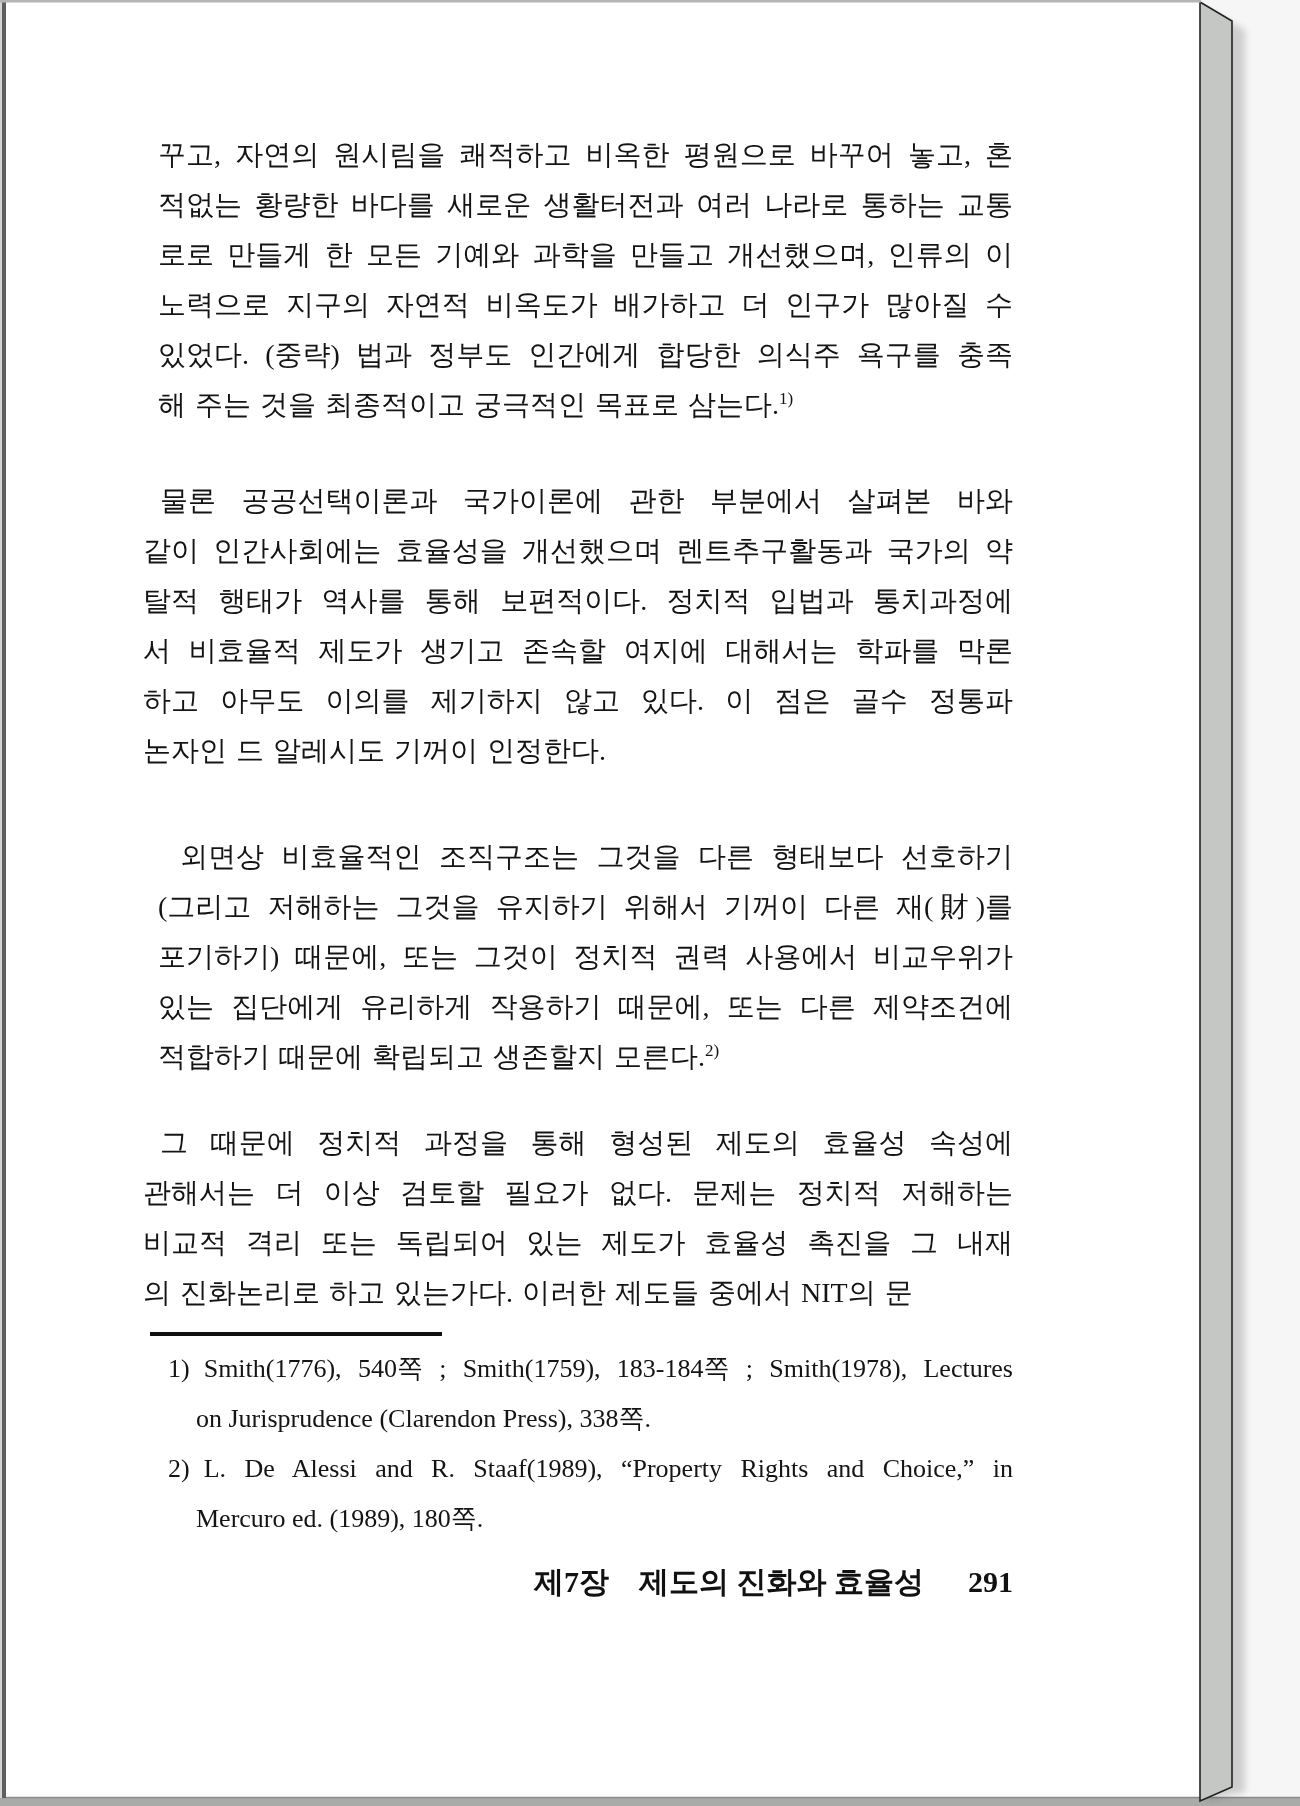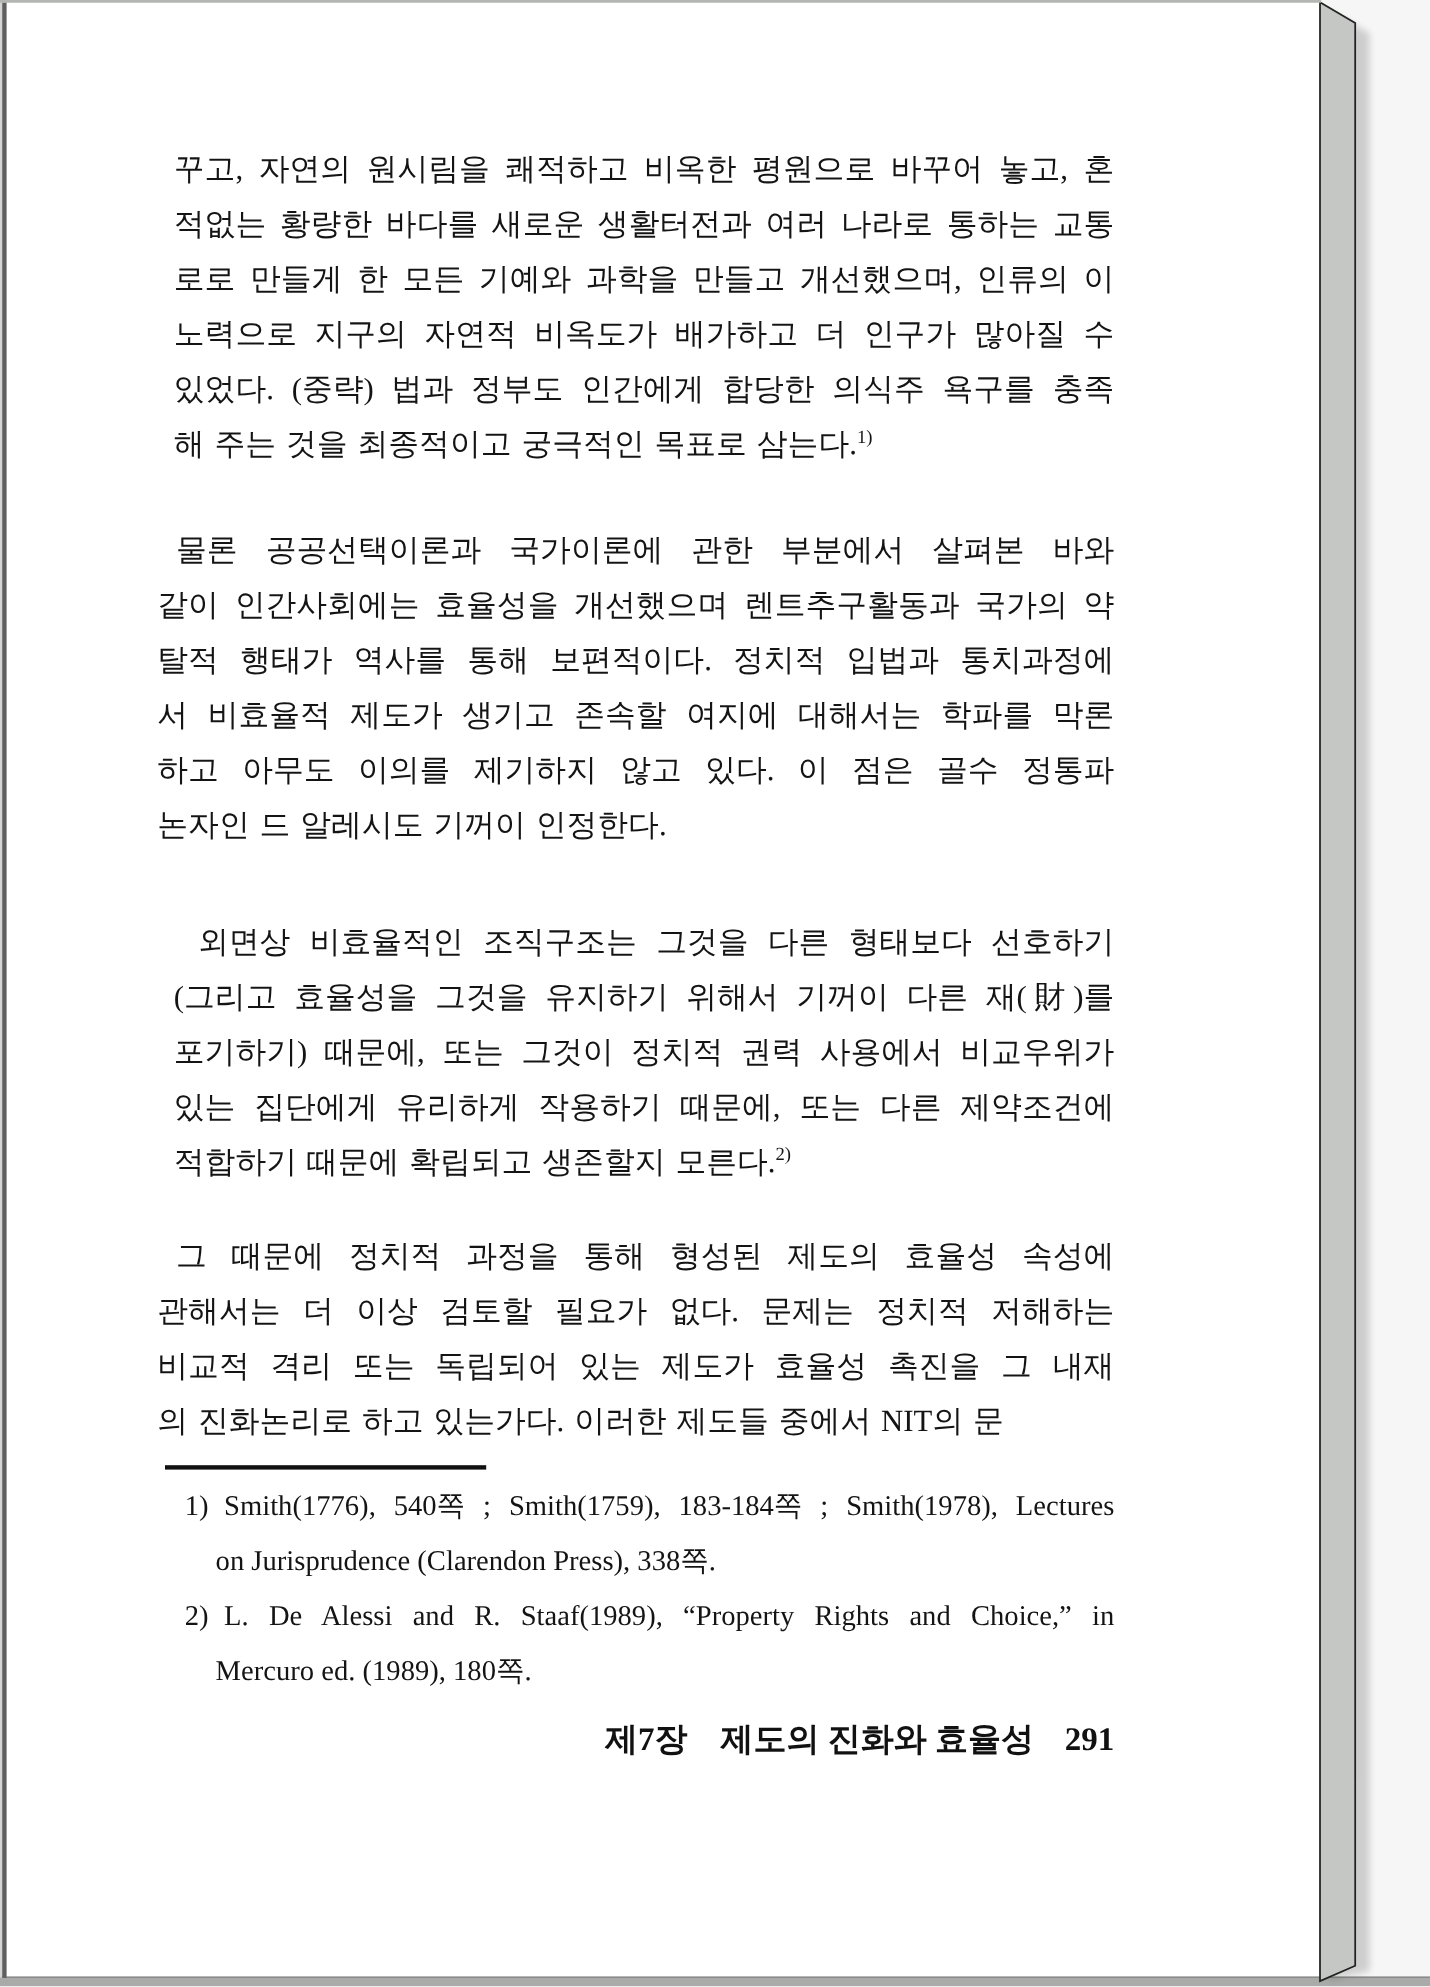--- a/index.html
+++ b/index.html
@@ -39,21 +39,21 @@
     text-align:left;color:#141414;
   }
   .fn-line.full{text-align:justify;text-align-last:justify;}
   .fn-line .fn-marker{margin-right:14px;}
   .fn-cont{padding-left:28px;}
   .footer{
     margin-top:20px;width:870px;text-align:right;font-weight:bold;
     font-size:30px;line-height:36px;color:#111;white-space:nowrap;
   }
   .footer .chap{margin-right:30px;}
-  .footer .ttl{margin-right:28px;}
+  .footer .ttl{margin-right:44px;}
 </style>
 </head>
 <body>
 
 <div class="canvas">
 
   <div class="paper"></div>
 
   <svg class="edge-svg" width="1300" height="1806" viewBox="0 0 1300 1806">
     <defs>
@@ -90,21 +90,21 @@
       <div class="line indent17">물론 공공선택이론과 국가이론에 관한 부분에서 살펴본 바와</div>
       <div class="line">같이 인간사회에는 효율성을 개선했으며 렌트추구활동과 국가의 약</div>
       <div class="line">탈적 행태가 역사를 통해 보편적이다. 정치적 입법과 통치과정에</div>
       <div class="line">서 비효율적 제도가 생기고 존속할 여지에 대해서는 학파를 막론</div>
       <div class="line">하고 아무도 이의를 제기하지 않고 있다. 이 점은 골수 정통파</div>
       <div class="line last">논자인 드 알레시도 기꺼이 인정한다.</div>
     </div>
 
     <div class="quote gap-b">
       <div class="line indent22">외면상 비효율적인 조직구조는 그것을 다른 형태보다 선호하기</div>
-      <div class="line">(그리고 효율성을 그것을 유지하기 위해서 기꺼이 다른 재(財)를</div>
+      <div class="line">(그리고 저해하는 그것을 유지하기 위해서 기꺼이 다른 재(財)를</div>
       <div class="line">포기하기) 때문에, 또는 그것이 정치적 권력 사용에서 비교우위가</div>
       <div class="line">있는 집단에게 유리하게 작용하기 때문에, 또는 다른 제약조건에</div>
       <div class="line last"><span>적합하기 때문에 확립되고 생존할지 모른다.</span><sup class="fnref">2)</sup></div>
     </div>
 
     <div class="gap-c">
       <div class="line indent17">그 때문에 정치적 과정을 통해 형성된 제도의 효율성 속성에</div>
       <div class="line">관해서는 더 이상 검토할 필요가 없다. 문제는 정치적 저해하는</div>
       <div class="line">비교적 격리 또는 독립되어 있는 제도가 효율성 촉진을 그 내재</div>
       <div class="line last"><span>의 진화논리로 하고 있는가다. 이러한 제도들 중에서 </span><span class="em-latin">NIT</span><span>의 문</span></div>

